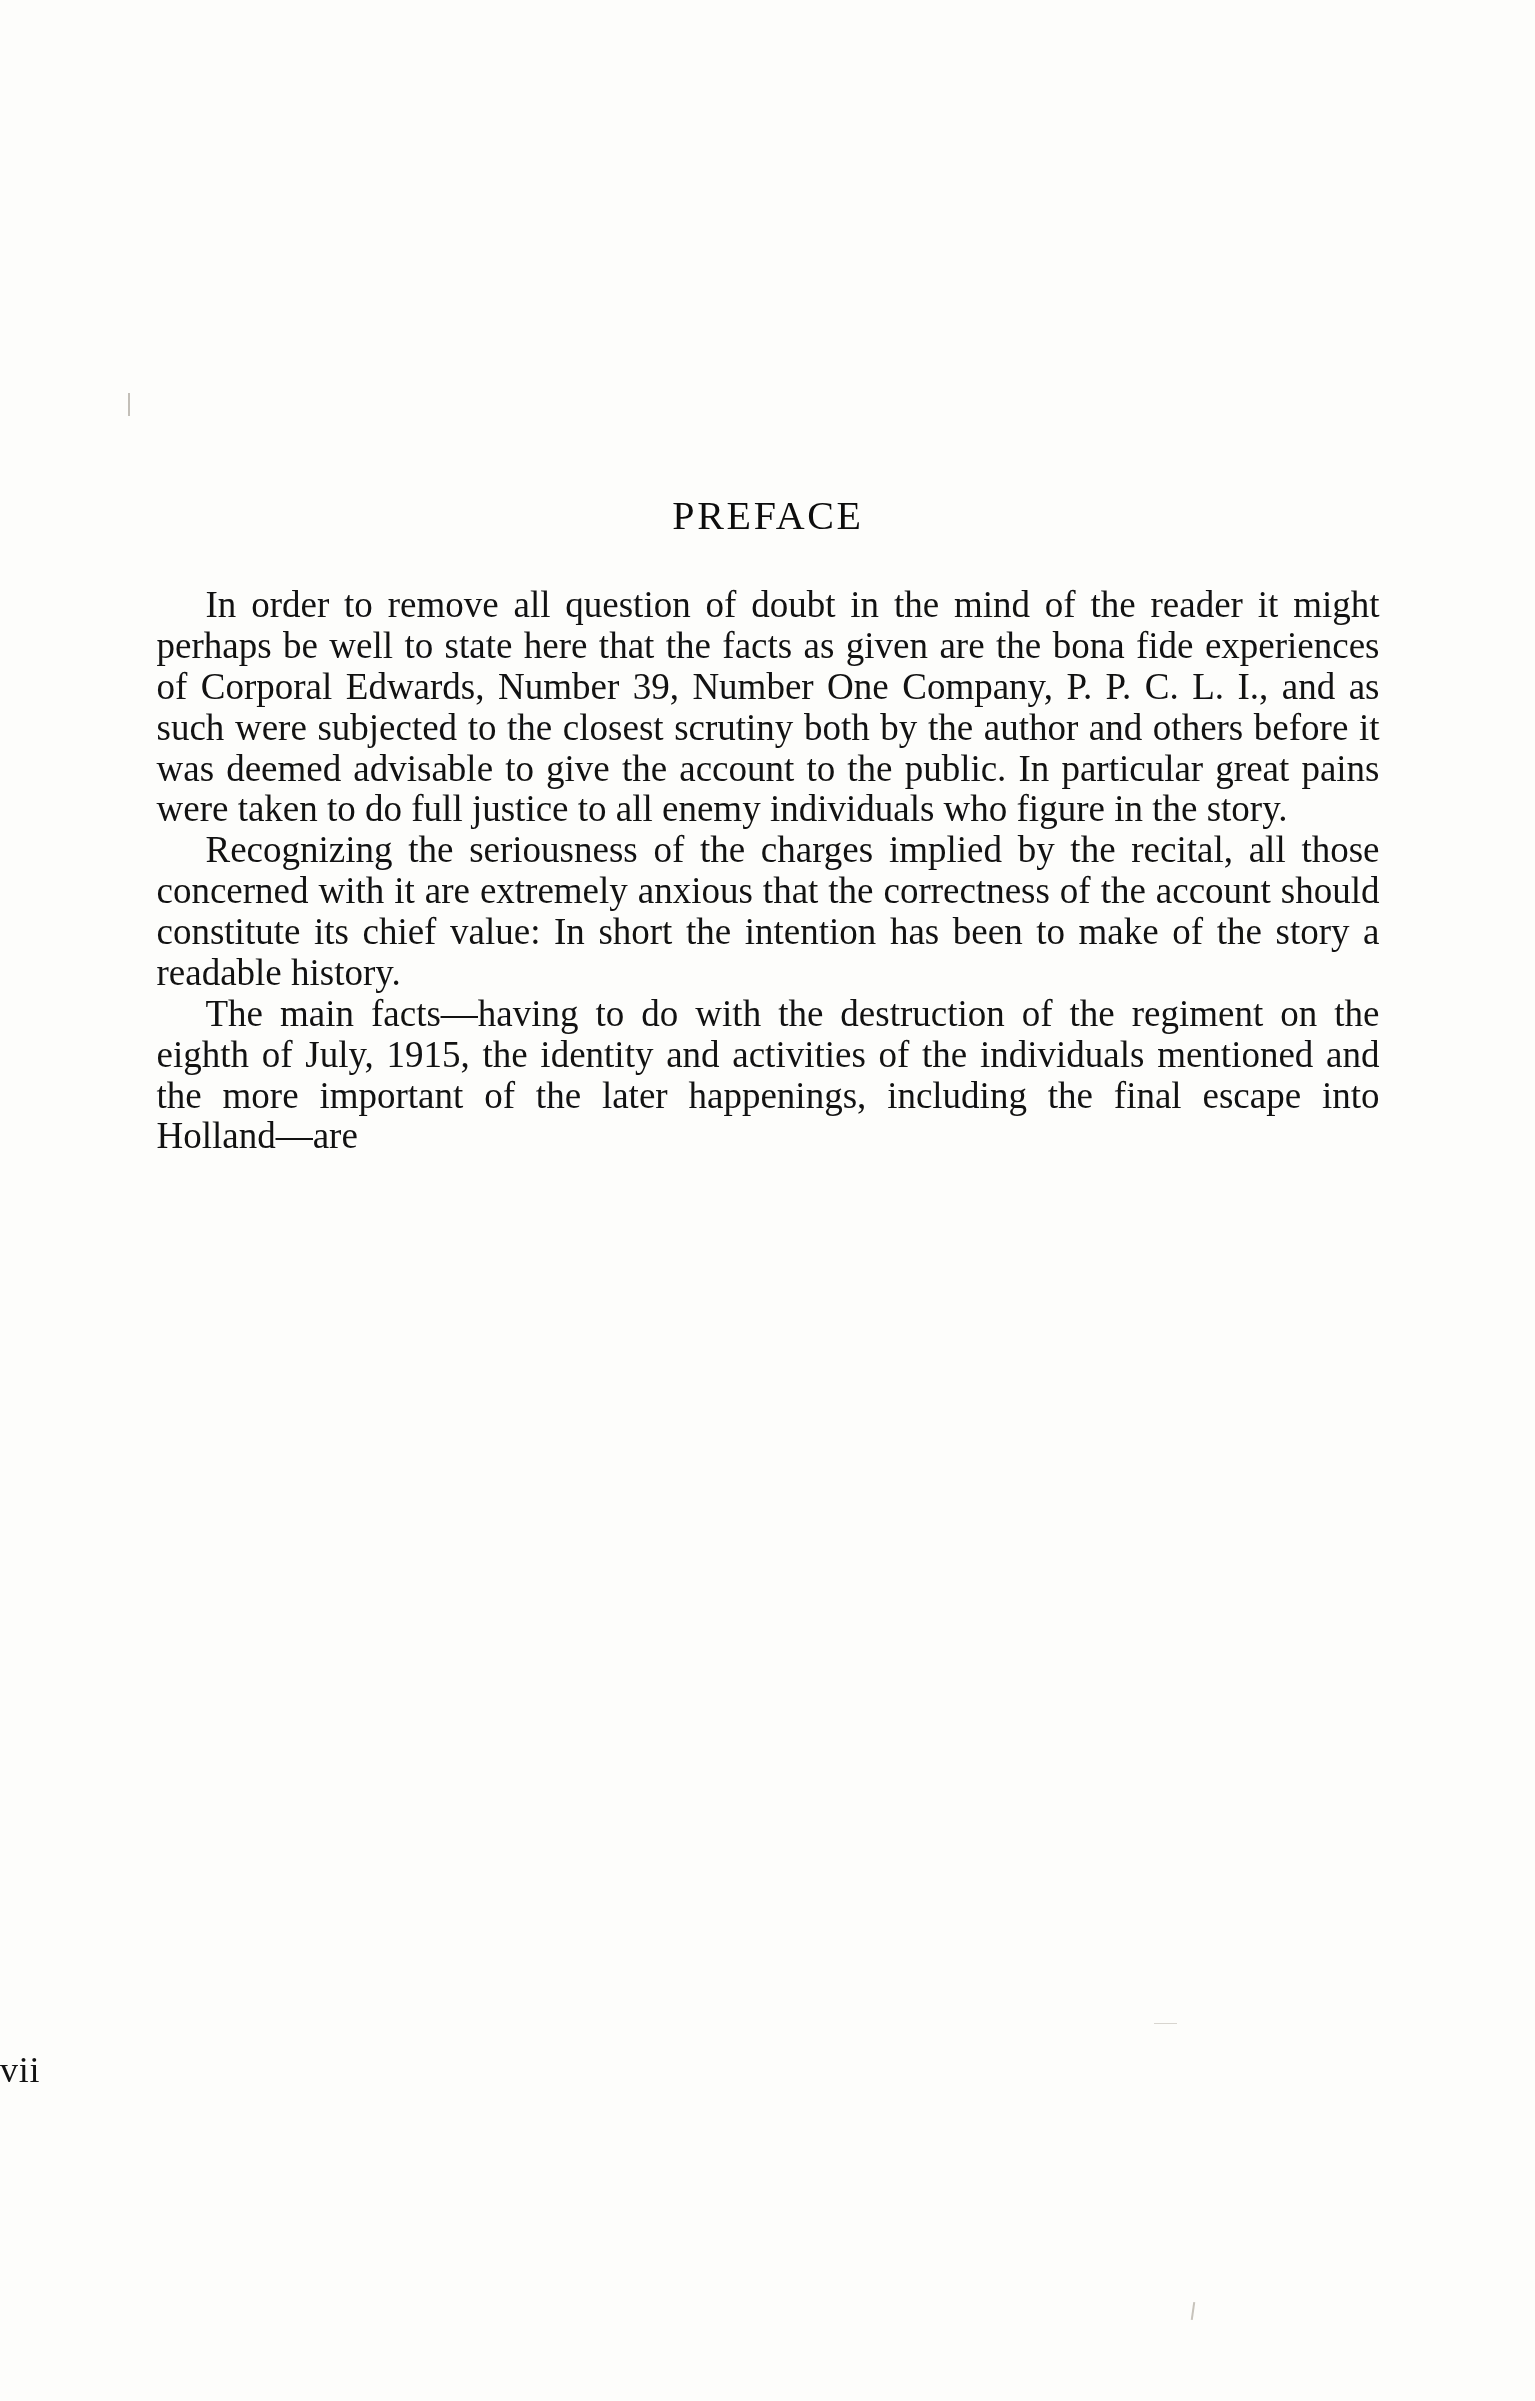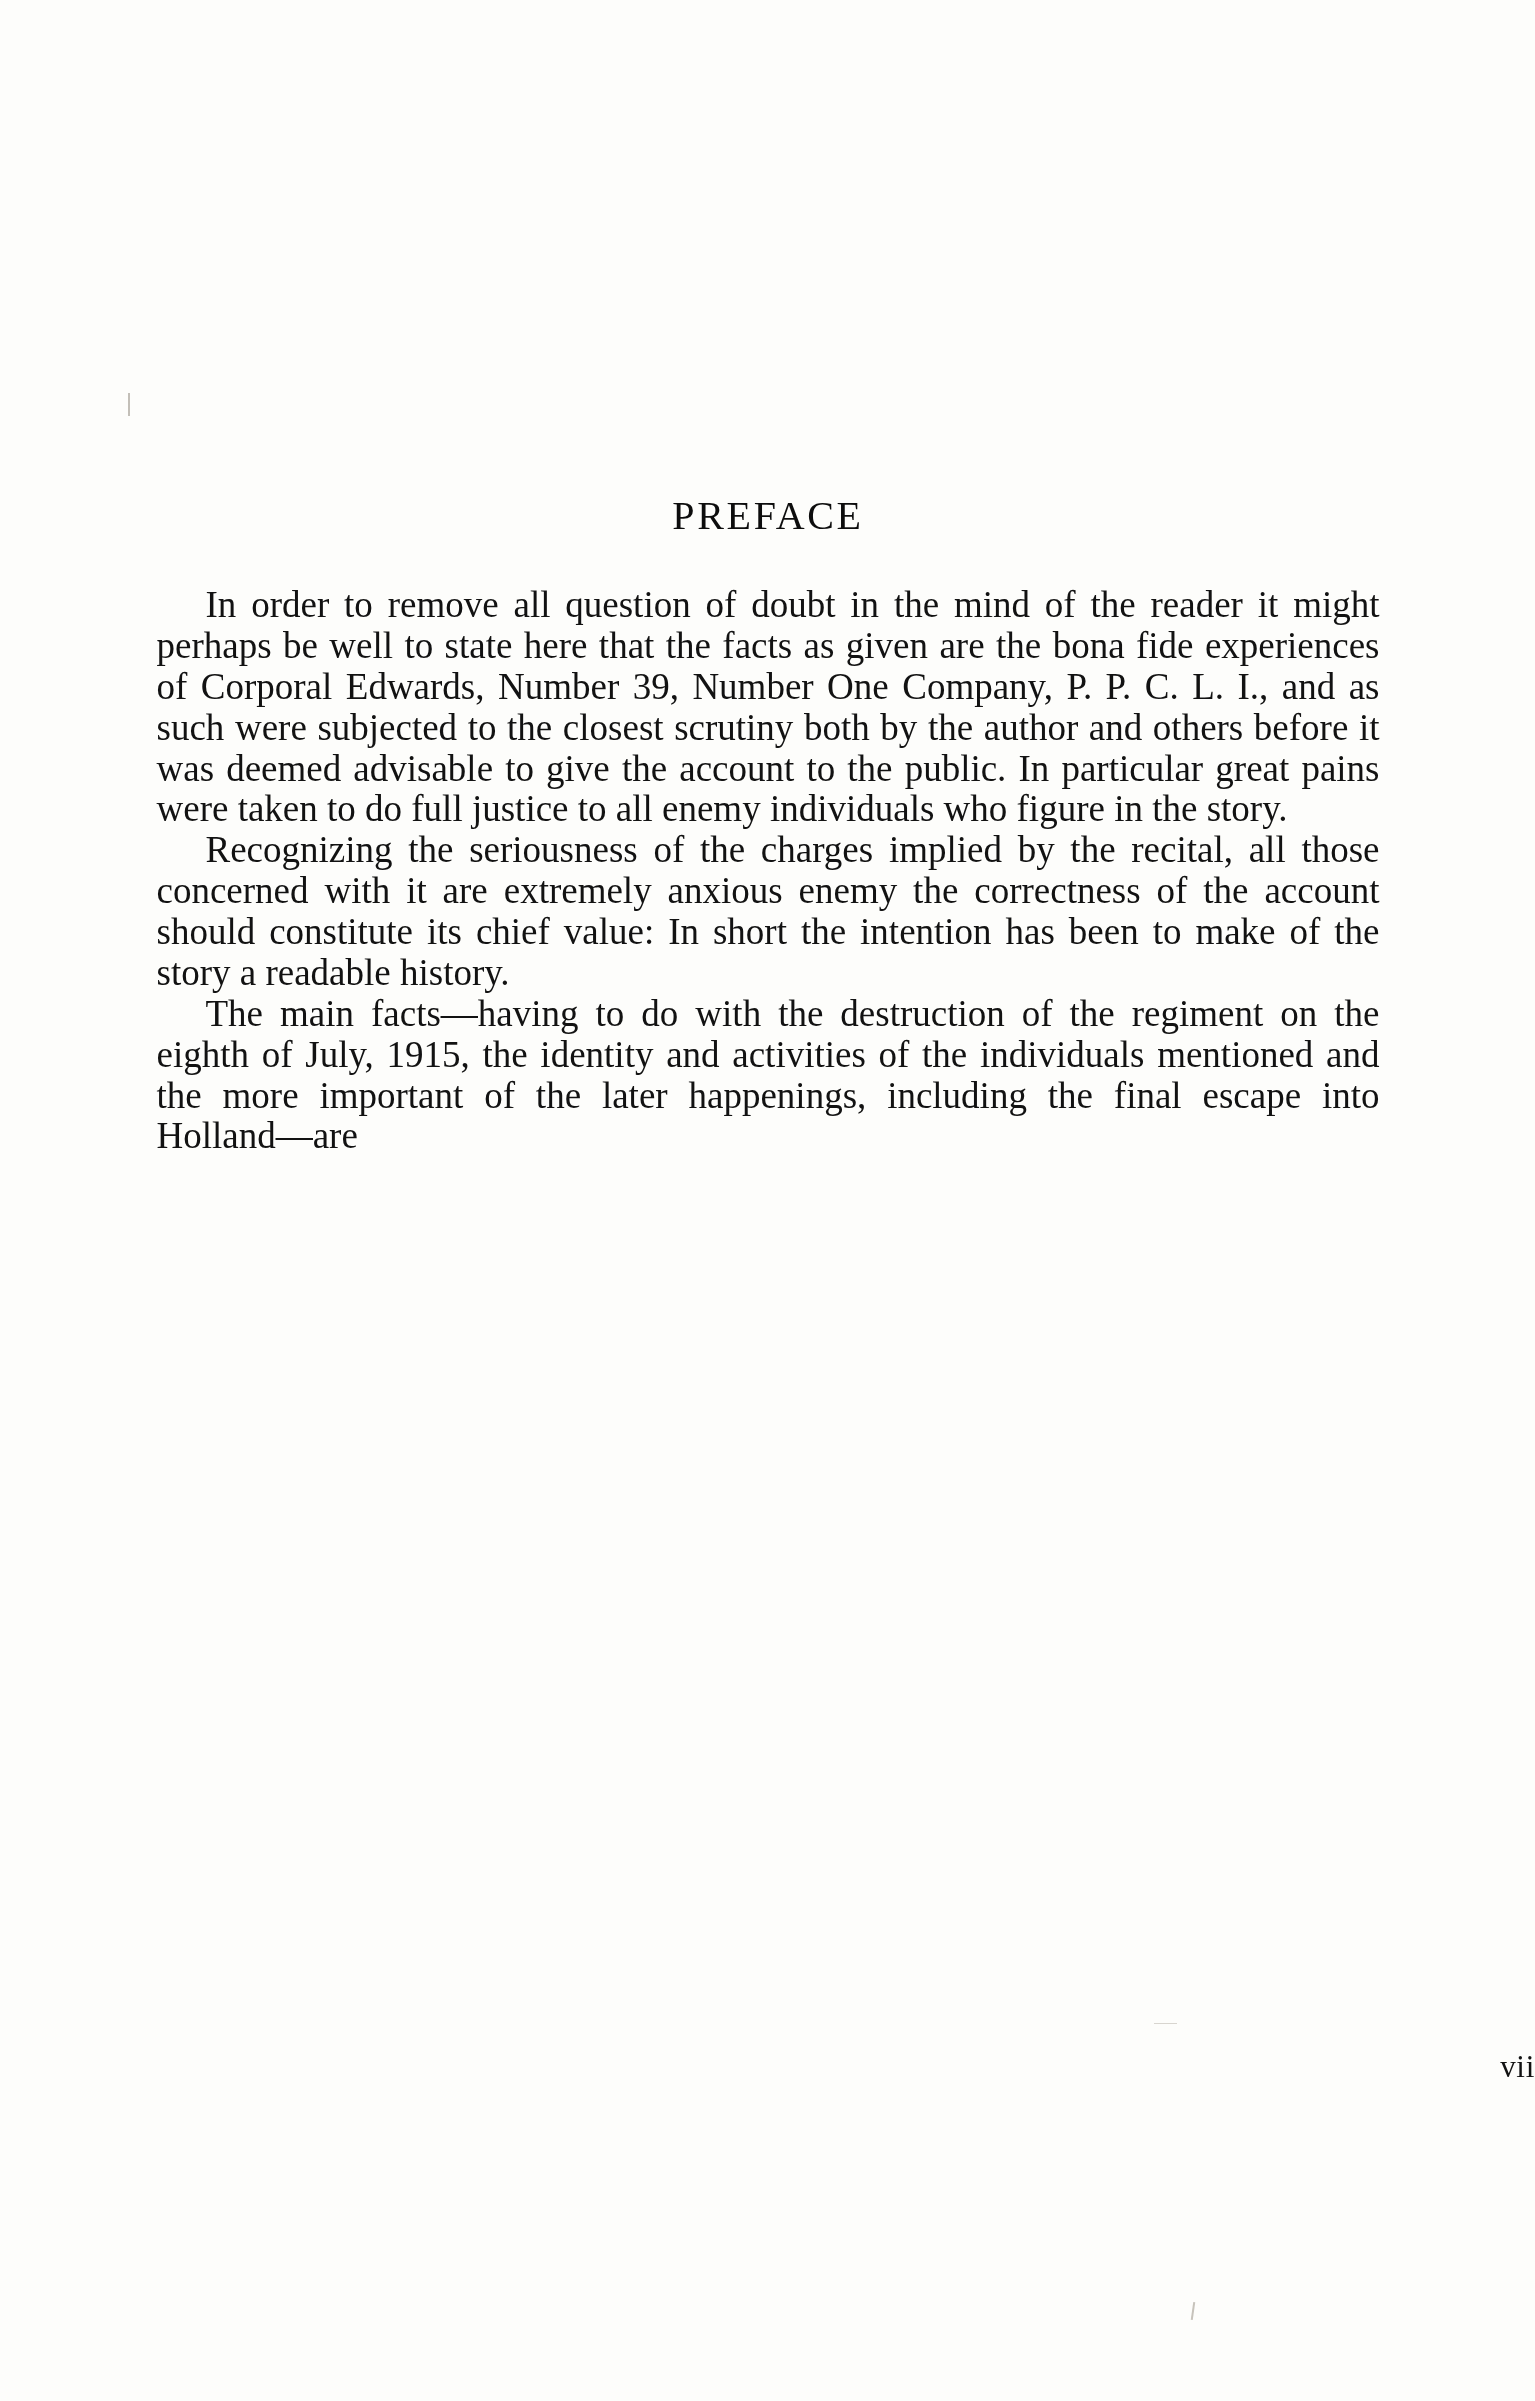--- a/index.html
+++ b/index.html
@@ -54,22 +54,22 @@
     hyphens: none;
   }
   p.para + p.para {
     margin-top: 0;
   }
   .folio {
     position: absolute;
     left: 0;
     top: 2049px;
     width: 1535px;
-    text-align: right;
-    font-size: 31px;
+    text-align: left;
+    font-size: 36px;
     color: #121212;
     letter-spacing: 0.7px;
   }
   .edge-mark {
     position: absolute;
     background: #b9b4ab;
   }
   .mark-left {
     left: 128px;
     top: 393px;
@@ -100,21 +100,21 @@
 
   <div class="edge-mark mark-left"></div>
   <div class="edge-mark mark-tiny"></div>
   <div class="edge-mark mark-bottom"></div>
 
   <div class="text-block">
     <h1 class="page-title">PREFACE</h1>
 
     <div class="body-col">
       <p class="para">In order to remove all question of doubt in the mind of the reader it might perhaps be well to state here that the facts as given are the bona fide experiences of Corporal Edwards, Number 39, Number One Company, P. P. C. L. I., and as such were subjected to the closest scrutiny both by the author and others before it was deemed advisable to give the account to the public.  In particular great pains were taken to do full justice to all enemy individuals who figure in the story.</p>
-      <p class="para">Recognizing the seriousness of the charges implied by the recital, all those concerned with it are extremely anxious enemy the correctness of the account should constitute its chief value: In short the intention has been to make of the story a readable history.</p>
+      <p class="para">Recognizing the seriousness of the charges implied by the recital, all those concerned with it are extremely anxious that the correctness of the account should constitute its chief value: In short the intention has been to make of the story a readable history.</p>
       <p class="para">The main facts—having to do with the destruction of the regiment on the eighth of July, 1915, the identity and activities of the individuals mentioned and the more important of the later happenings, including the final escape into Holland—are</p>
     </div>
   </div>
 
   <div class="folio">vii</div>
 
 </div>
 
 
 </body></html>

